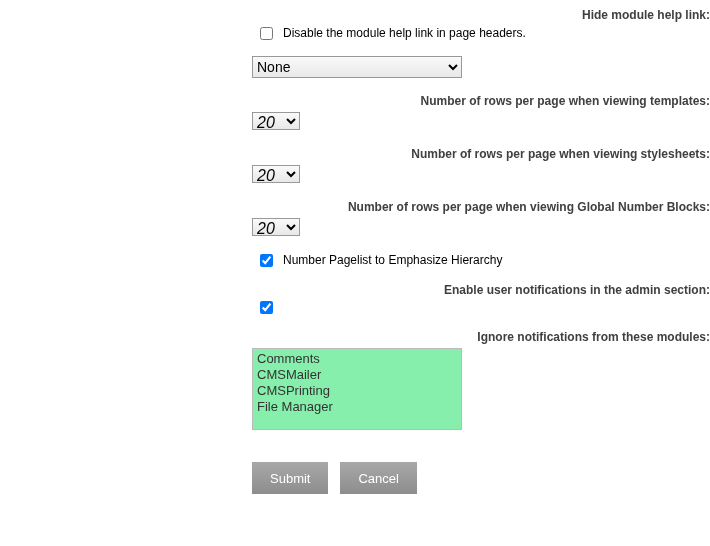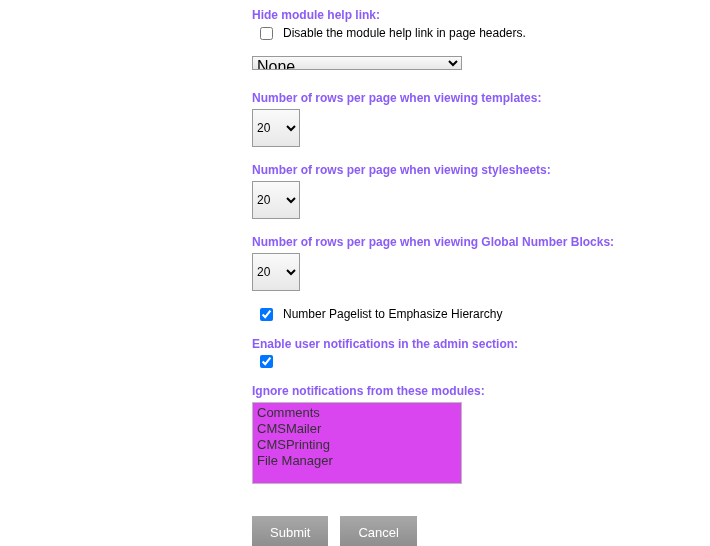--- a/index.html
+++ b/index.html
@@ -13,58 +13,60 @@
     width: 710px;
   }
   .content {
     padding: 8px 0 20px 252px;
   }
   .field {
     margin-bottom: 16px;
   }
   .field-label {
     font-weight: bold;
-    color: #8b5cf6;
+    color: #404040;
     margin-bottom: 4px;
     display: block;
+    text-align: right;
   }
   .checkbox-row {
     display: flex;
     align-items: center;
     gap: 6px;
     padding-left: 8px;
   }
   .checkbox-row span {
     color: #000000;
   }
   input[type="checkbox"] {
     width: 13px;
     height: 13px;
     margin: 0 4px 0 0;
   }
   select.wide {
     width: 210px;
-    height: 14px;
-    font-size: 16px;
+    height: 22px;
+    font-size: 14px;
     background: linear-gradient(#fafafa,#e8e8e8);
     border: 1px solid #999;
   }
   select.small {
     width: 48px;
-    height: 38px;
-    font-size: 12px;
+    height: 18px;
+    font-size: 16px;
     background: linear-gradient(#fafafa,#e8e8e8);
     border: 1px solid #999;
+    font-style: italic;
   }
   .listbox-wrap {
     border: 1px solid #bbb;
     width: 210px;
     height: 82px;
     overflow-y: scroll;
-    background: #d946ef;
+    background: #86efac;
     padding: 2px 4px;
   }
   .listbox-wrap .opt {
     font-size: 13px;
     line-height: 16px;
     color: #333;
     white-space: nowrap;
   }
   .button-row {
     margin-top: 32px;

